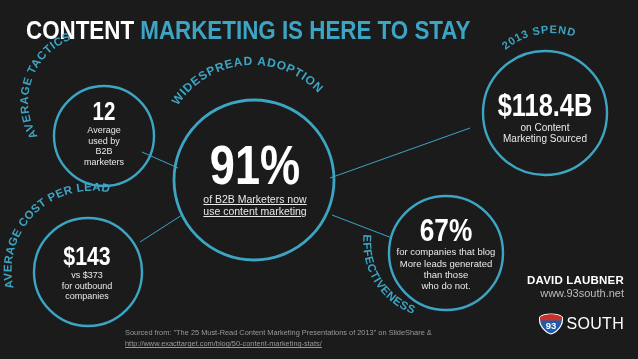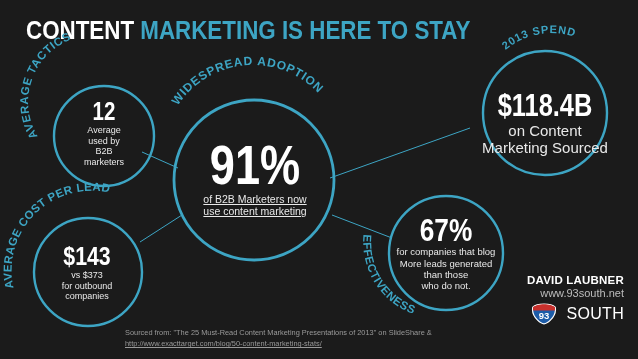--- a/index.html
+++ b/index.html
@@ -47,21 +47,21 @@
   #node-cost .sub{font-size:9px;margin-top:1px;}
 
   
   #node-adoption{left:165px;top:140px;width:180px;}
   #node-adoption .big{font-size:55px;}
   #node-adoption .sub{font-size:10.5px;margin-top:2px;text-decoration:underline;}
 
   
   #node-spend{left:470px;top:92px;width:150px;}
   #node-spend .big{font-size:31px;}
-  #node-spend .sub{font-size:15px;margin-top:1px;}
+  #node-spend .sub{font-size:10px;margin-top:1px;}
 
   
   #node-effect{left:375px;top:216px;width:142px;}
   #node-effect .big{font-size:32px;}
   #node-effect .sub{font-size:9.5px;margin-top:1px;}
 
   
   .source{
     position:absolute;left:125px;top:327px;width:330px;
     font-size:7.4px;color:#9a9a9a;line-height:1.55;
@@ -69,21 +69,21 @@
   .source .link{color:#9a9a9a;text-decoration:underline;display:block;}
 
   
   .credits{position:absolute;right:14px;top:274px;width:140px;text-align:right;}
   .credits .name{
     font-family:"Liberation Sans Narrow","Liberation Sans",sans-serif;
     font-weight:bold;font-size:11.5px;color:#ffffff;letter-spacing:.2px;
   }
   .credits .handle{font-size:10.5px;color:#bdbdbd;margin-top:1px;}
   .credits .site{font-size:11px;color:#bdbdbd;margin-top:1px;}
-  .logo{display:flex;align-items:center;justify-content:flex-end;gap:10px;margin-top:4px;}
+  .logo{display:flex;align-items:center;justify-content:flex-end;gap:3px;margin-top:14px;}
   .logo .word{
     font-size:16px;color:#ffffff;letter-spacing:.3px;
     font-family:"Liberation Sans",sans-serif;
   }
 </style>
 </head>
 <body>
 
 <div class="stage">
 

